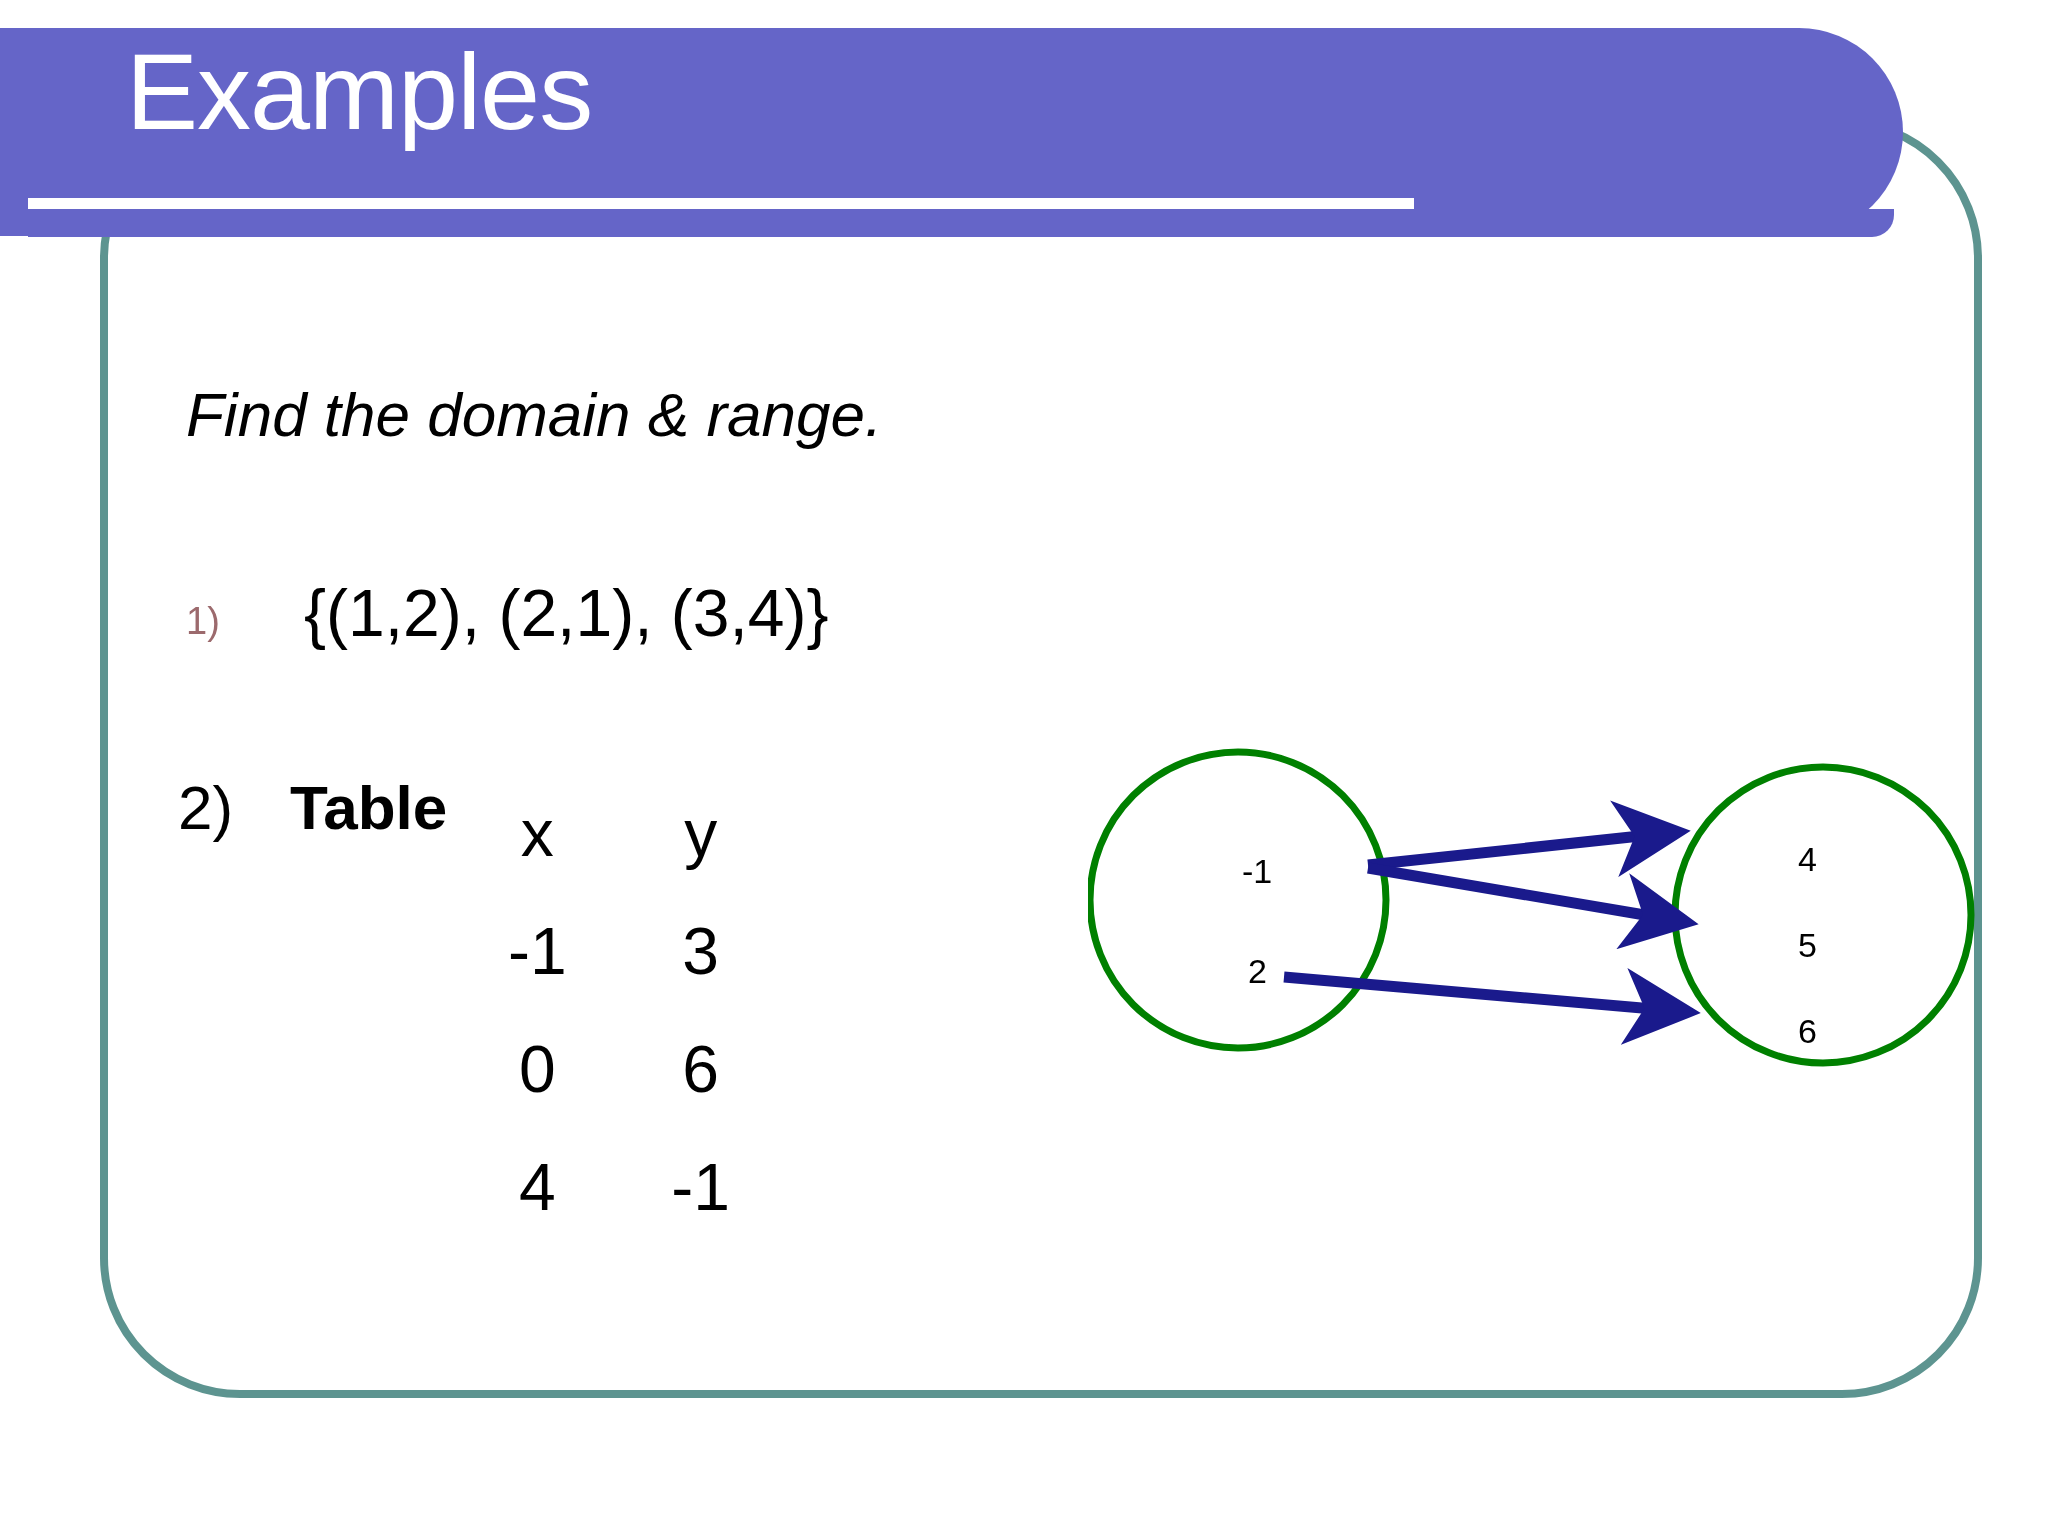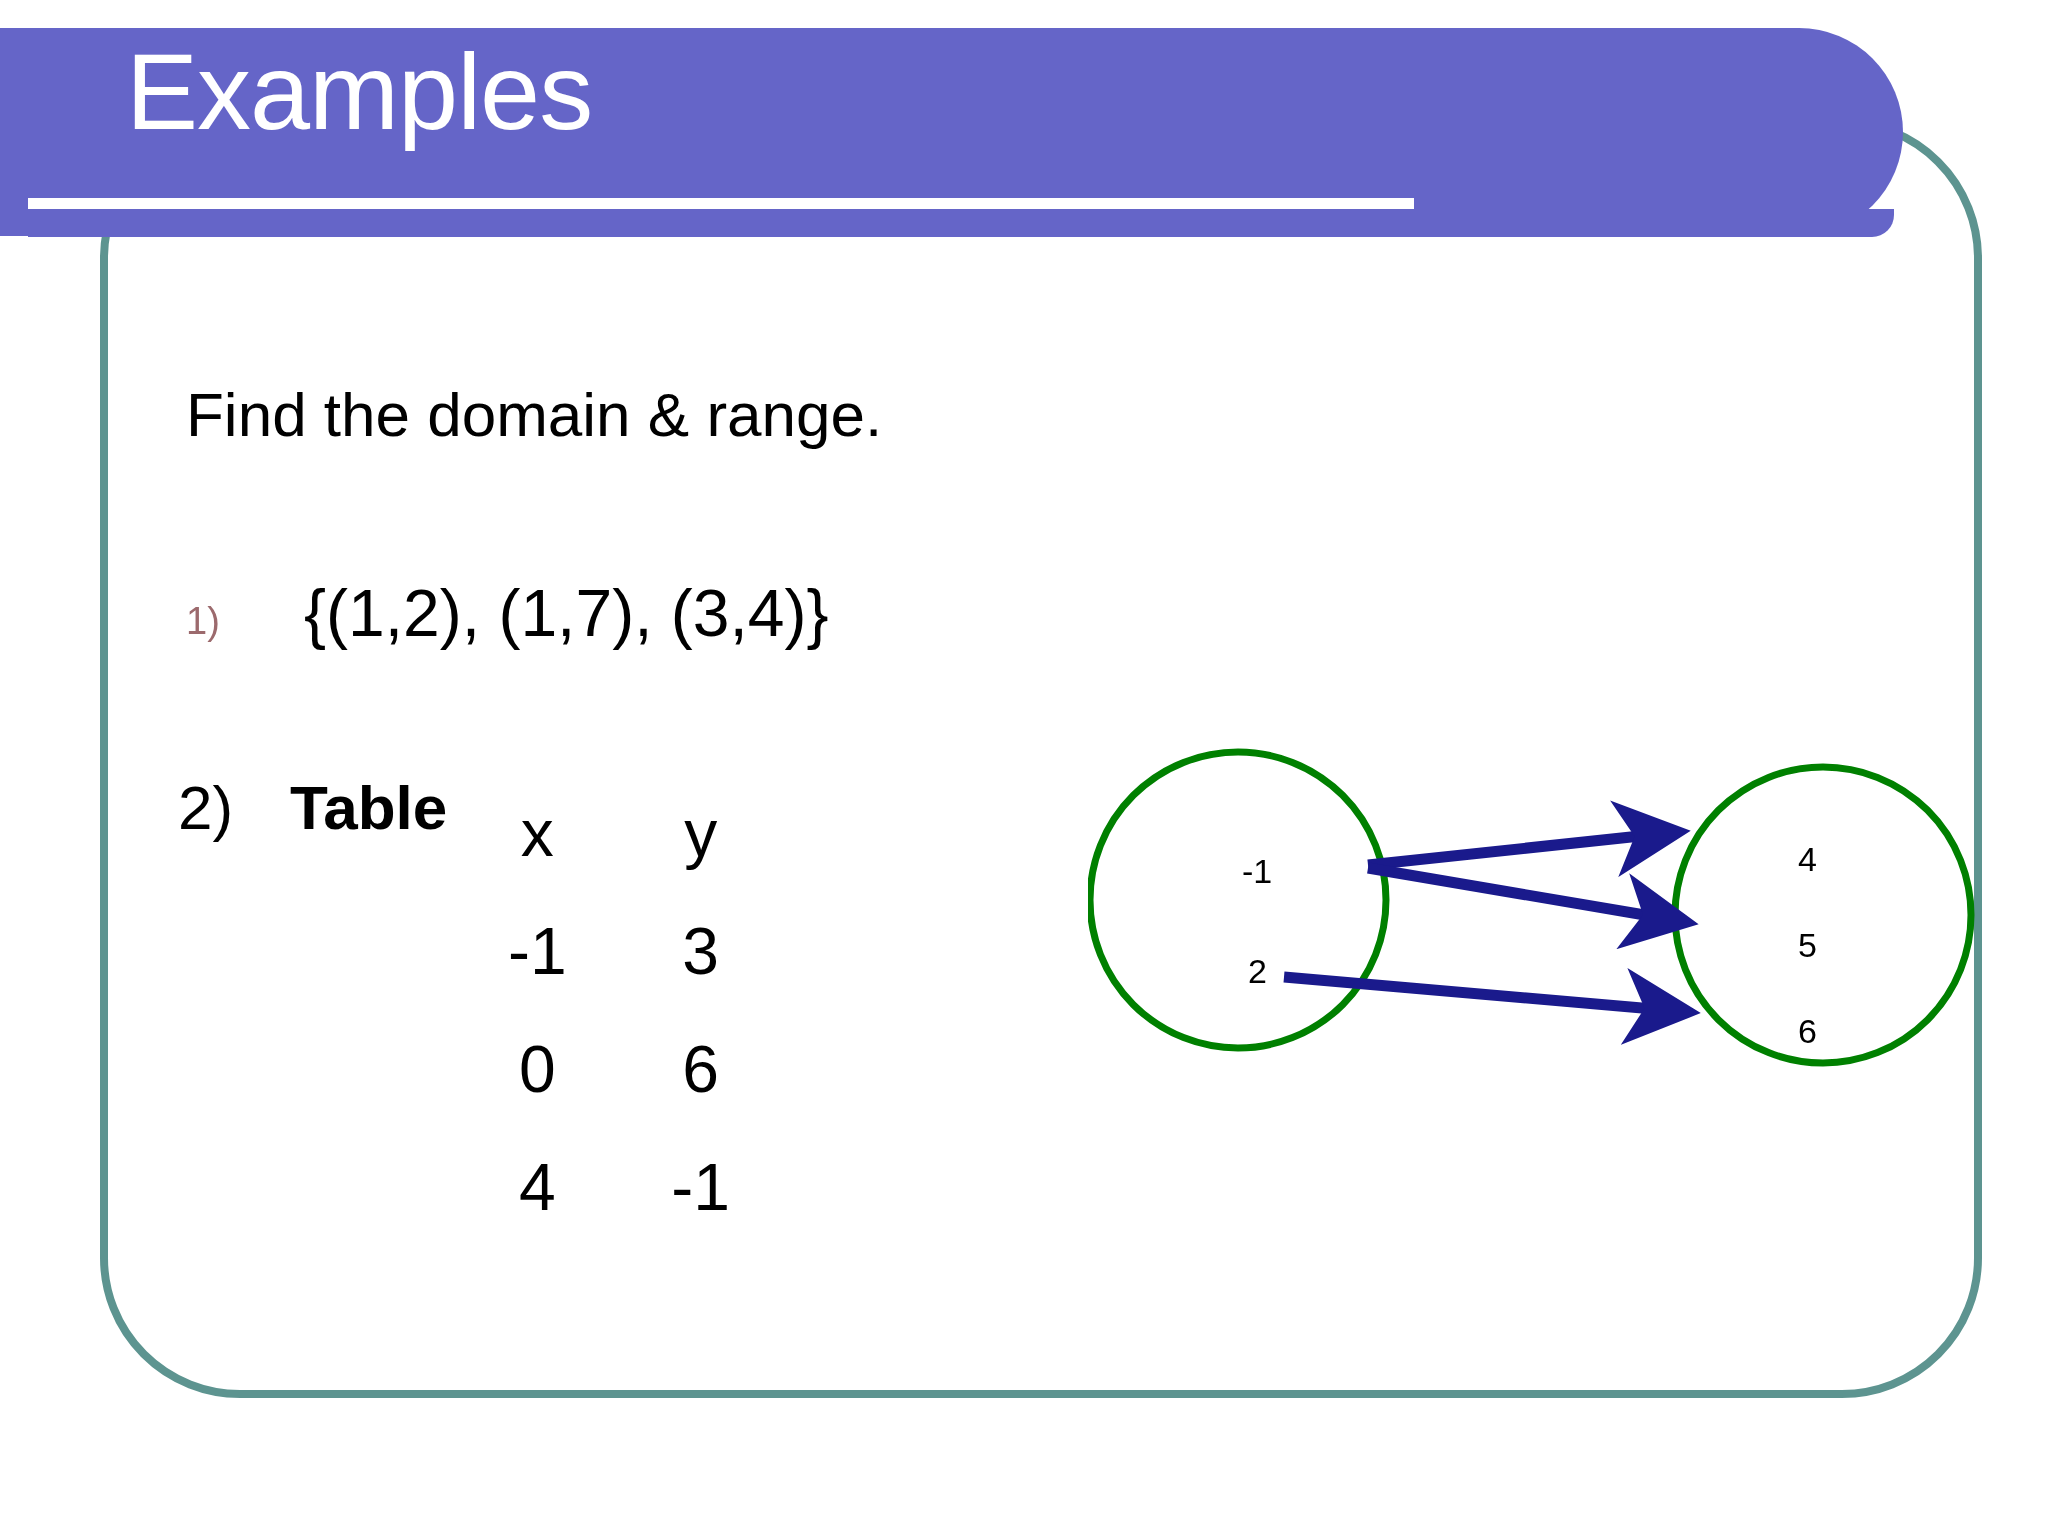--- a/index.html
+++ b/index.html
@@ -77,21 +77,21 @@
   
   #body-area {
     position:absolute;
     left:0; top:0; width:2048px; height:1536px;
     z-index:6;
   }
   .txt { color:#000000; white-space:nowrap; }
 
   #prompt-line {
     position:absolute; left:158px; top:382px;
-    font-size:62px; line-height:66px;
+    font-size:62px; line-height:66px;font-style:italic;
   }
 
   
   #item1 { position:absolute; left:158px; top:578px; }
   #item1-marker {
     position:absolute; left:0px; top:22px;
     font-size:38px; color:#9c6a6d;
   }
   #item1-text {
     position:absolute; left:118px; top:0px;
@@ -151,21 +151,21 @@
   <div id="title-underbar"></div>
   <div id="title-rule"></div>
   <div id="title-text" class="txt">Examples</div>
 
   <div id="body-area">
 
     <div id="prompt-line" class="txt">Find the domain &amp; range.</div>
 
     <div id="item1">
       <span id="item1-marker">1)</span>
-      <span id="item1-text" class="txt">{(1,2), (1,7), (3,4)}</span>
+      <span id="item1-text" class="txt">{(1,2), (2,1), (3,4)}</span>
     </div>
 
     <div id="item2">
       <span id="item2-marker" class="txt">2)</span>
       <span id="item2-label" class="txt">Table</span>
     </div>
 
     <div id="value-table">
       <table>
         <thead>

